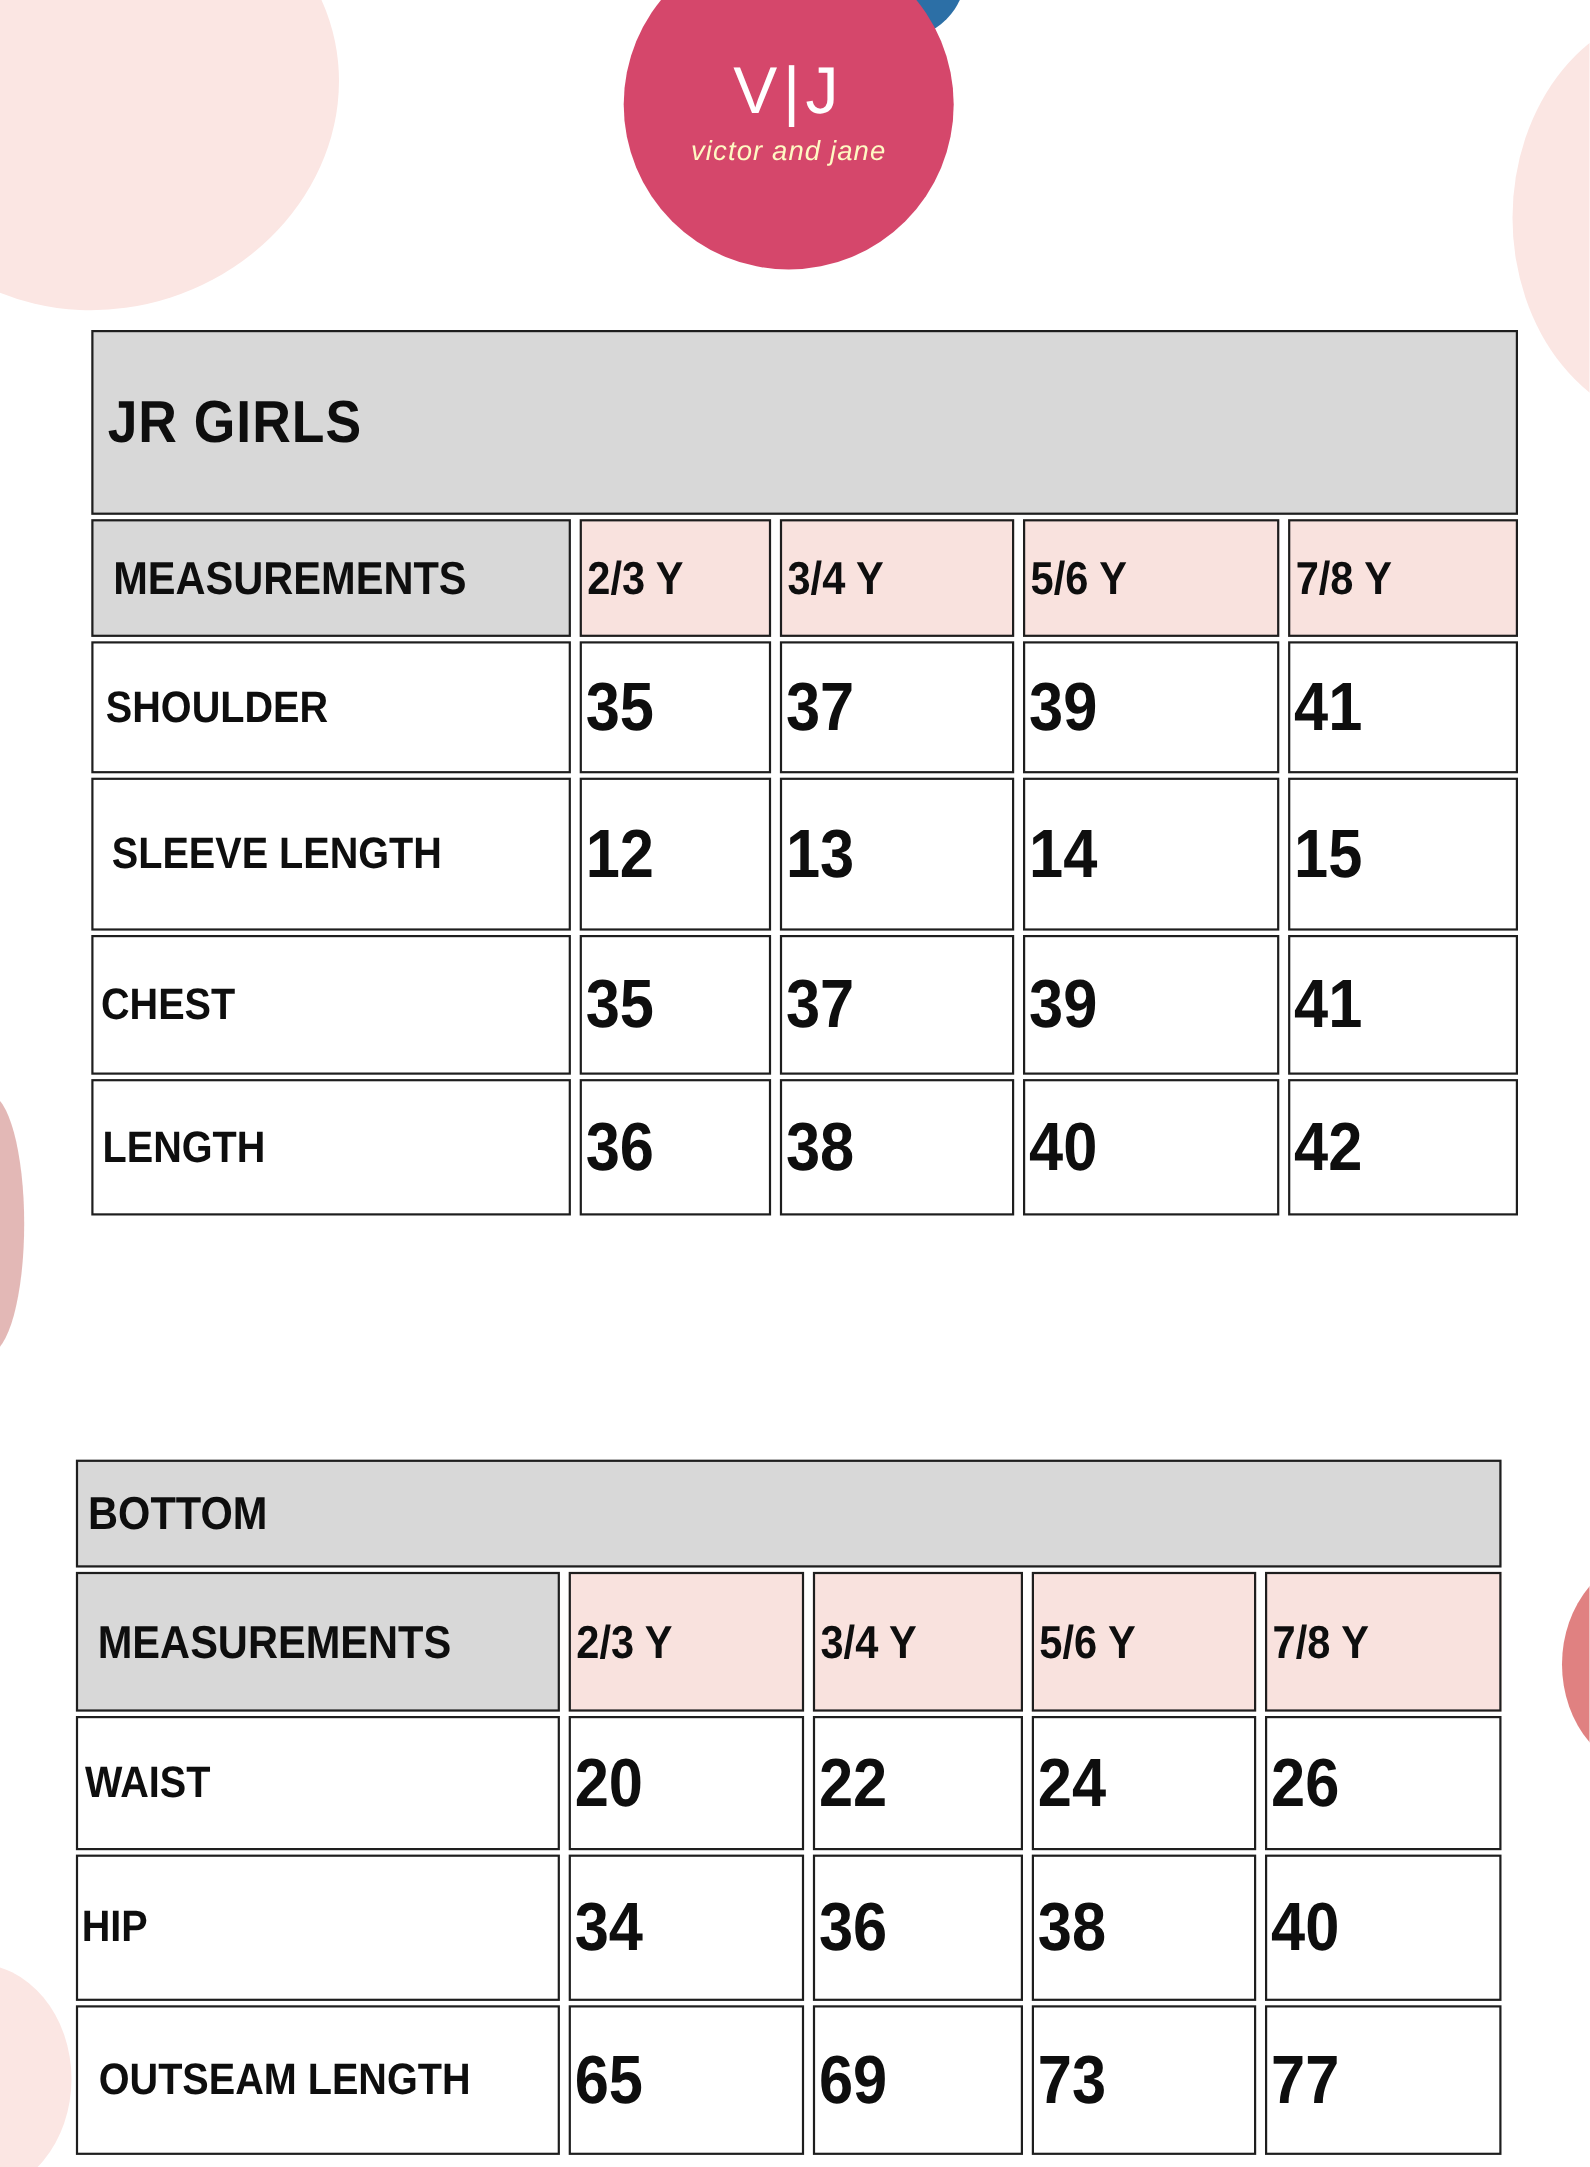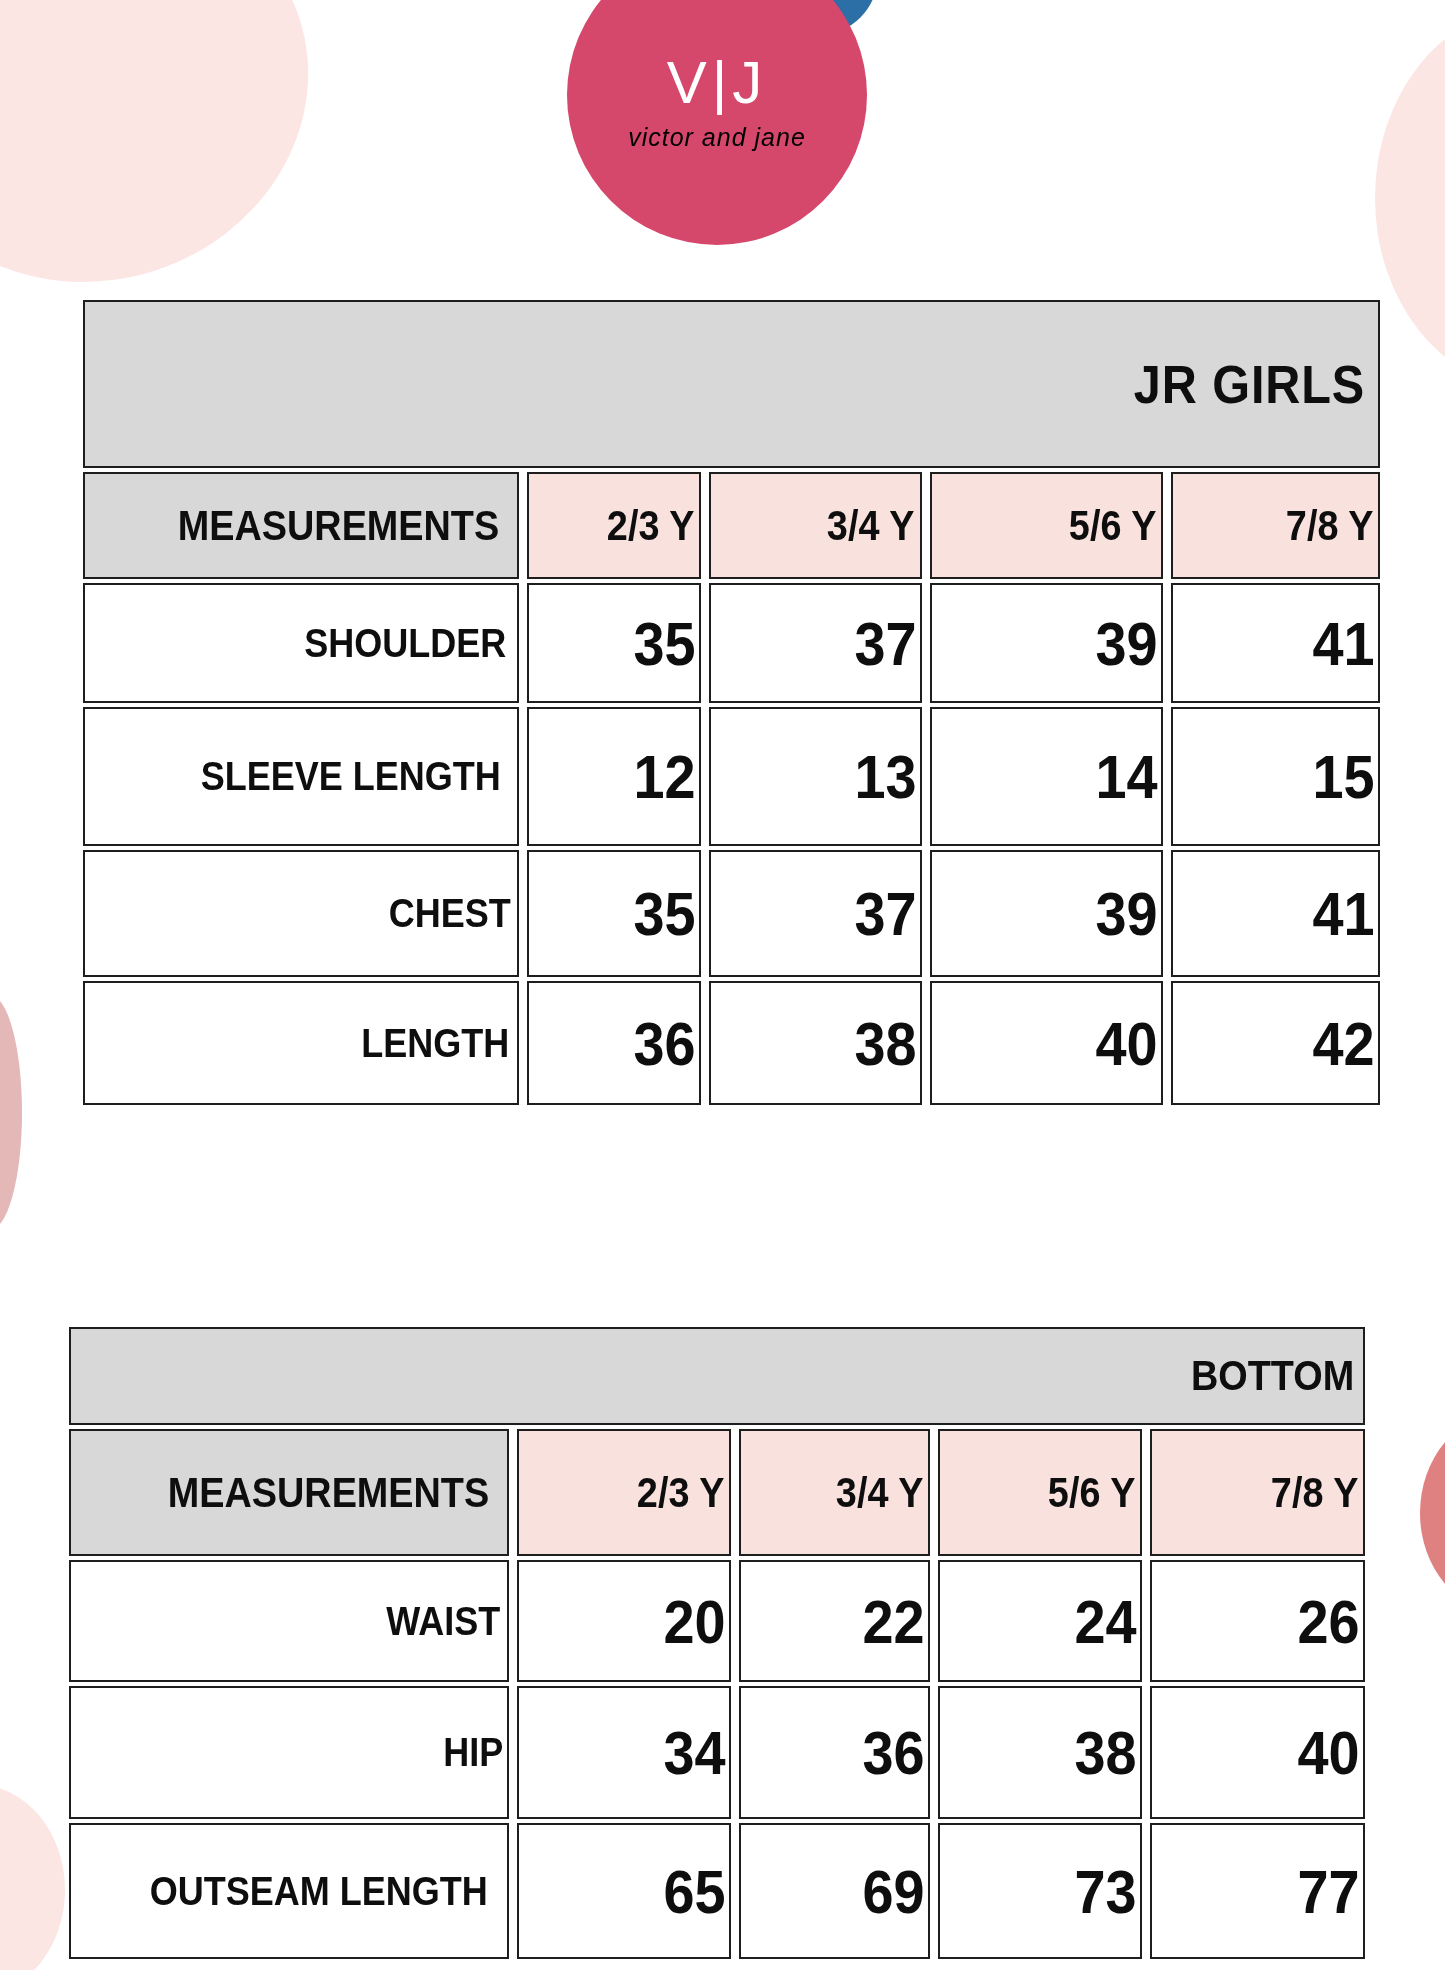--- a/index.html
+++ b/index.html
@@ -42,21 +42,21 @@
     position:absolute;left:567px;top:-55px;width:300px;height:300px;
     border-radius:50%;background:#D5476B;z-index:2;
     display:flex;flex-direction:column;align-items:center;justify-content:center;
     padding-top:0;box-sizing:border-box;
   }
   #logo .initials{
     color:#ffffff;font-size:60px;letter-spacing:5px;line-height:1;
     margin-top:15px;
   }
   #logo .tagline{
-    color:#000000;font-size:25px;font-style:italic;letter-spacing:1px;
+    color:#fef9c3;font-size:25px;font-style:italic;letter-spacing:1px;
     margin-top:10px;
   }
   
   .sizetable{
     position:absolute;display:grid;
     column-gap:8px;row-gap:4px;z-index:3;
   }
   #table-tshirt{
     left:83px;top:300px;width:1297px;
     grid-template-columns:437fr 174fr 213fr 234fr 209fr;
@@ -64,21 +64,21 @@
   }
   #table-bottom{
     left:69px;top:1298px;width:1296px;
     grid-template-columns:440fr 214fr 191fr 204fr 215fr;
     grid-template-rows:98px 127px 122px 133px 136px;
     margin-top:29px;
   }
   .cell{
     border:2px solid #1E1E1E;
     background:#ffffff;
-    display:flex;align-items:center;justify-content:flex-end;
+    display:flex;align-items:center;justify-content:flex-start;
     overflow:hidden;
   }
   .cell.gray{background:#D8D8D8;}
   .cell.pink{background:#F9E2DE;}
   .span-all{grid-column:1 / -1;}
   .cell > span{
     display:inline-block;transform:scaleX(.9);
     white-space:nowrap;font-weight:bold;color:#0E0E0E;
   }
   .title > span{font-size:54px;letter-spacing:1px;}

